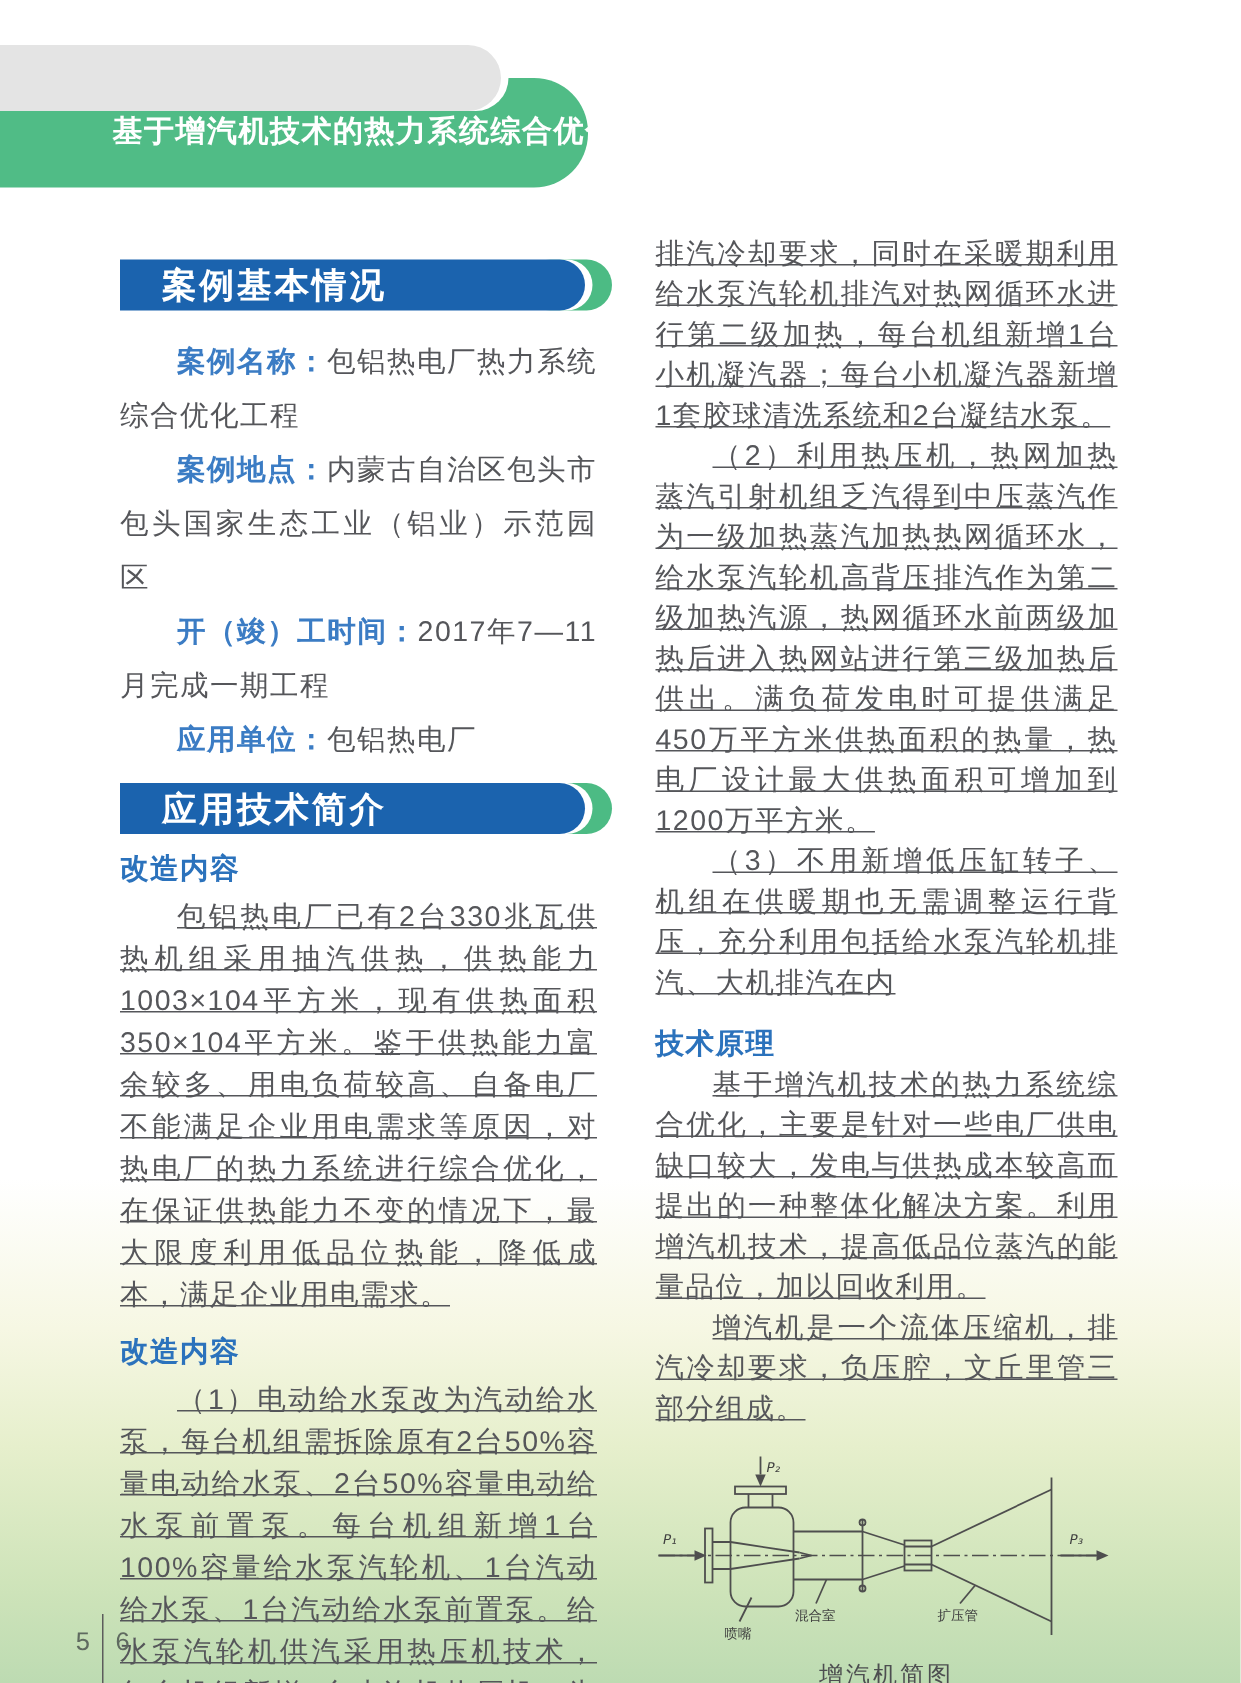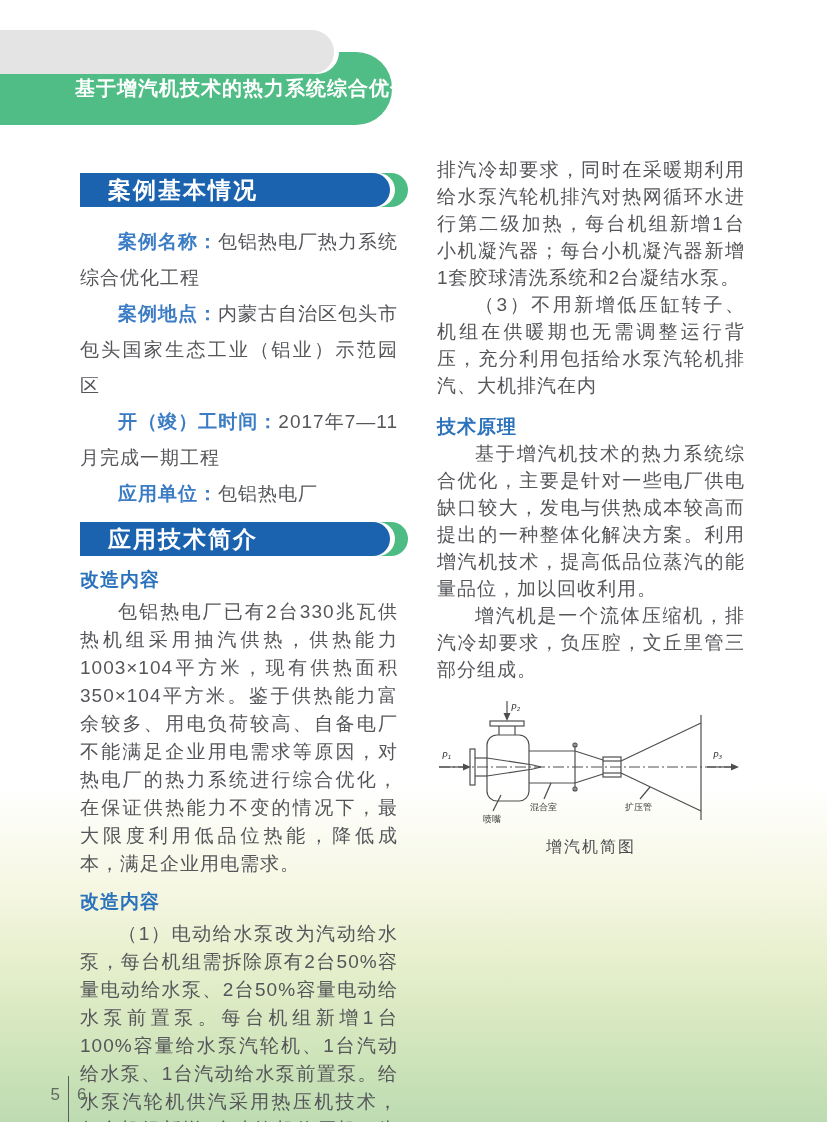--- a/index.html
+++ b/index.html
@@ -40,21 +40,21 @@
     line-height:34px;padding-left:28px;box-sizing:border-box;white-space:nowrap;
   }
   
   .info-block{margin-top:17px;}
   p.info{margin:0;font-size:19px;line-height:36px;color:#55565a;
          text-align:justify;text-indent:2em;letter-spacing:1px;}
   p.info .lbl{color:#3b7cc4;font-weight:bold;}
   h3.sub{margin:10px 0 0 0;font-size:19px;line-height:27px;color:#2b72bc;
          font-weight:bold;letter-spacing:1px;}
   p.body{margin:5px 0 0 0;font-size:19px;line-height:28px;color:#55565a;
-         text-align:justify;text-indent:2em;letter-spacing:1px;}
+         text-align:justify;text-indent:2em;letter-spacing:1px;text-decoration:underline;}
   #col-right p.body{line-height:27px;margin:0;}
   #col-right p.cont{text-indent:0;}
   #col-right h3.sub{margin-top:14px;}
   #col-right p.body + p.body{margin-top:0;}
   
   .figure{margin-top:16px;}
   .figure svg{display:block;}
   .fig-caption{margin-top:10px;text-align:center;font-size:16px;color:#4d4e50;
                letter-spacing:2px;}
   
@@ -95,20 +95,21 @@
 
     <h3 class="sub">改造内容</h3>
     <p class="body">包铝热电厂已有2台330兆瓦供热机组采用抽汽供热，供热能力1003×104平方米，现有供热面积350×104平方米。鉴于供热能力富余较多、用电负荷较高、自备电厂不能满足企业用电需求等原因，对热电厂的热力系统进行综合优化，在保证供热能力不变的情况下，最大限度利用低品位热能，降低成本，满足企业用电需求。</p>
 
     <h3 class="sub">改造内容</h3>
     <p class="body">（1）电动给水泵改为汽动给水泵，每台机组需拆除原有2台50%容量电动给水泵、2台50%容量电动给水泵前置泵。每台机组新增1台100%容量给水泵汽轮机、1台汽动给水泵、1台汽动给水泵前置泵。给水泵汽轮机供汽采用热压机技术，每台机组新增2台小汽机热压机。为满足夏季小汽机</p>
   </div>
 
   <div class="col" id="col-right">
     <p class="body cont">排汽冷却要求，同时在采暖期利用给水泵汽轮机排汽对热网循环水进行第二级加热，每台机组新增1台小机凝汽器；每台小机凝汽器新增1套胶球清洗系统和2台凝结水泵。</p>
+    <p class="body">（2）利用热压机，热网加热蒸汽引射机组乏汽得到中压蒸汽作为一级加热蒸汽加热热网循环水，给水泵汽轮机高背压排汽作为第二级加热汽源，热网循环水前两级加热后进入热网站进行第三级加热后供出。满负荷发电时可提供满足450万平方米供热面积的热量，热电厂设计最大供热面积可增加到1200万平方米。</p>
     <p class="body">（3）不用新增低压缸转子、机组在供暖期也无需调整运行背压，充分利用包括给水泵汽轮机排汽、大机排汽在内</p>
 
     <h3 class="sub">技术原理</h3>
     <p class="body">基于增汽机技术的热力系统综合优化，主要是针对一些电厂供电缺口较大，发电与供热成本较高而提出的一种整体化解决方案。利用增汽机技术，提高低品位蒸汽的能量品位，加以回收利用。</p>
     <p class="body">增汽机是一个流体压缩机，排汽冷却要求，负压腔，文丘里管三部分组成。</p>
 
     <div class="figure">
       <svg viewBox="0 0 310 128" width="310" height="128" fill="none" stroke="#4e4e4e" stroke-width="1.2" font-family="'DejaVu Sans',sans-serif">
 
         <line x1="2" y1="68" x2="300" y2="68" stroke-dasharray="11 3 2 3" stroke-width="1"></line>

